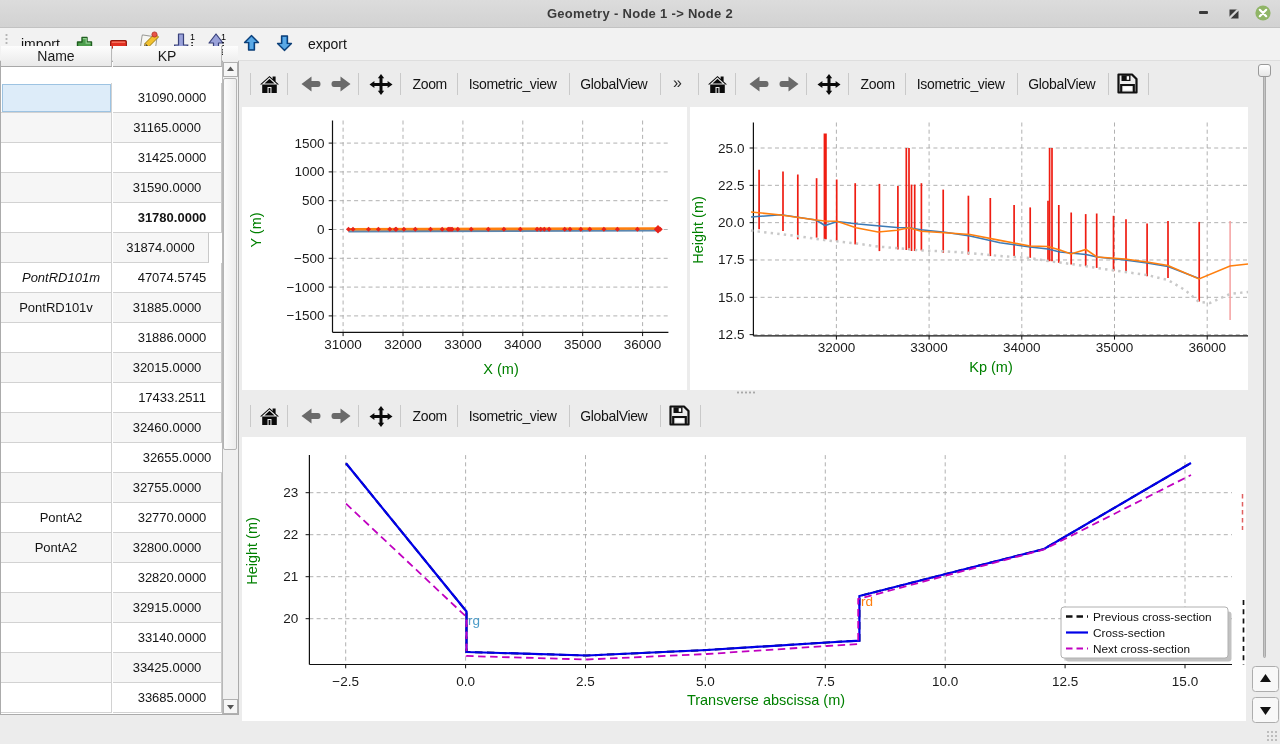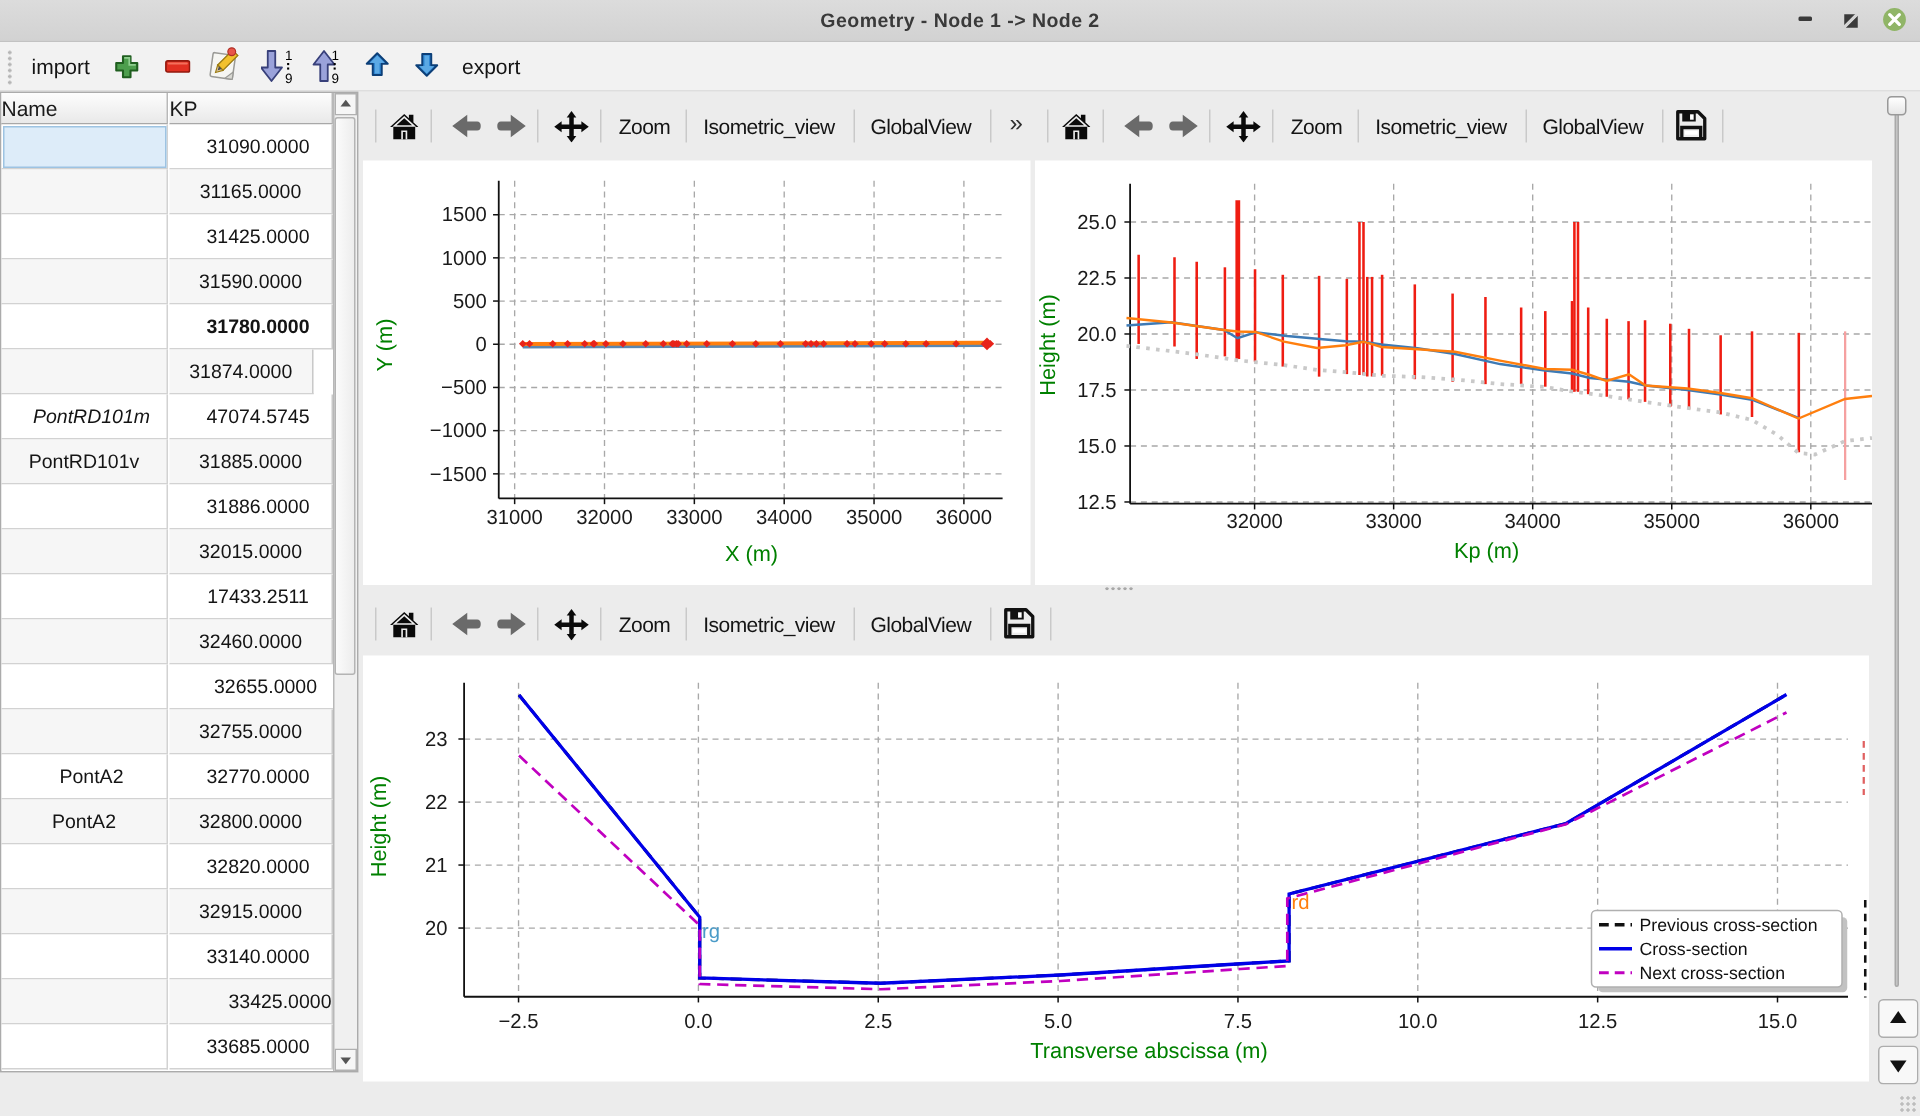--- a/index.html
+++ b/index.html
@@ -2,21 +2,21 @@
 <html><head><meta charset="utf-8"><style>
 *{margin:0;padding:0;box-sizing:border-box;}
 html,body{width:1280px;height:744px;overflow:hidden;}
 body{font-family:"Liberation Sans",sans-serif;background:#ececec;position:relative;}
 .abs{position:absolute;}
 #titlebar{left:0;top:0;width:1280px;height:28px;background:linear-gradient(#dcdcdc,#d2d2d2);border-bottom:1px solid #c2c2c2;}
 #title{width:100%;text-align:center;top:6px;font-size:13px;font-weight:bold;color:#3a3a3a;letter-spacing:0.3px;}
 #toolbar{left:0;top:28px;width:1280px;height:33px;background:#f2f2f2;border-bottom:1px solid #dedede;}
 .tbtxt{font-size:14px;color:#141414;top:36px;}
 #tbl{left:0;top:61px;width:239px;height:654px;background:#fff;border:1px solid #ababab;}
-.hdr{top:62px;height:21px;background:linear-gradient(#fdfdfd,#e9e9e9);border-bottom:1px solid #a8a8a8;font-size:14px;color:#1a1a1a;text-align:left;line-height:20px;}
+.hdr{top:46px;height:21px;background:linear-gradient(#fdfdfd,#e9e9e9);border-bottom:1px solid #a8a8a8;font-size:14px;color:#1a1a1a;text-align:center;line-height:20px;}
 .row{height:30px;font-size:13px;color:#141414;text-align:center;line-height:30px;border-bottom:1px solid #d2d2d2;}
 .alt{background:#f6f6f6;}
 .white{background:#ffffff;padding-left:10px;}
 .cvs{background:#ffffff;}
 .navsep{width:1px;background:#c9c9c9;}
 svg text{font-family:"Liberation Sans",sans-serif;}
 </style>
 
 </head><body>
 <div class="abs" id="titlebar"></div>
@@ -113,21 +113,21 @@
 <div class="abs row white" style="left:113px;top:503px;width:109px;border-right:1px solid #c9c9c9;">32770.0000</div>
 <div class="abs row alt" style="left:1px;top:533px;width:111px;border-right:1px solid #d2d2d2;">PontA2</div>
 <div class="abs row alt" style="left:113px;top:533px;width:109px;border-right:1px solid #c9c9c9;">32800.0000</div>
 <div class="abs row white" style="left:1px;top:563px;width:111px;border-right:1px solid #d2d2d2;"></div>
 <div class="abs row white" style="left:113px;top:563px;width:109px;border-right:1px solid #c9c9c9;">32820.0000</div>
 <div class="abs row alt" style="left:1px;top:593px;width:111px;border-right:1px solid #d2d2d2;"></div>
 <div class="abs row alt" style="left:113px;top:593px;width:109px;border-right:1px solid #c9c9c9;">32915.0000</div>
 <div class="abs row white" style="left:1px;top:623px;width:111px;border-right:1px solid #d2d2d2;"></div>
 <div class="abs row white" style="left:113px;top:623px;width:109px;border-right:1px solid #c9c9c9;">33140.0000</div>
 <div class="abs row alt" style="left:1px;top:653px;width:111px;border-right:1px solid #d2d2d2;"></div>
-<div class="abs row alt" style="left:113px;top:653px;width:109px;border-right:1px solid #c9c9c9;text-align:right;">33425.0000</div>
+<div class="abs row alt" style="left:113px;top:653px;width:109px;border-right:1px solid #c9c9c9;">33425.0000</div>
 <div class="abs row white" style="left:1px;top:683px;width:111px;border-right:1px solid #d2d2d2;"></div>
 <div class="abs row white" style="left:113px;top:683px;width:109px;border-right:1px solid #c9c9c9;">33685.0000</div>
 <div class="abs" style="left:2px;top:84px;width:109px;height:28px;background:#ddecf9;border:1px solid #9dc3e2;"></div>
 <div class="abs" style="left:222px;top:62px;width:16px;height:652px;background:#f0f0f0;border-left:1px solid #b8b8b8;"></div>
 <svg class="abs" style="left:223px;top:62px" width="15" height="15" viewBox="0 0 15 15">
 <rect x="0.5" y="0.5" width="14" height="14" fill="#f6f6f6" stroke="#b0b0b0"></rect>
 <path d="M7.5 4.5 L11 9 H4 Z" fill="#555"></path>
   </svg>
 <div class="abs" style="left:223px;top:78px;width:14px;height:372px;background:linear-gradient(90deg,#fbfbfb,#ededed);border:1px solid #b4b4b4;border-radius:2px;"></div>
 <svg class="abs" style="left:223px;top:699px" width="15" height="15" viewBox="0 0 15 15">

